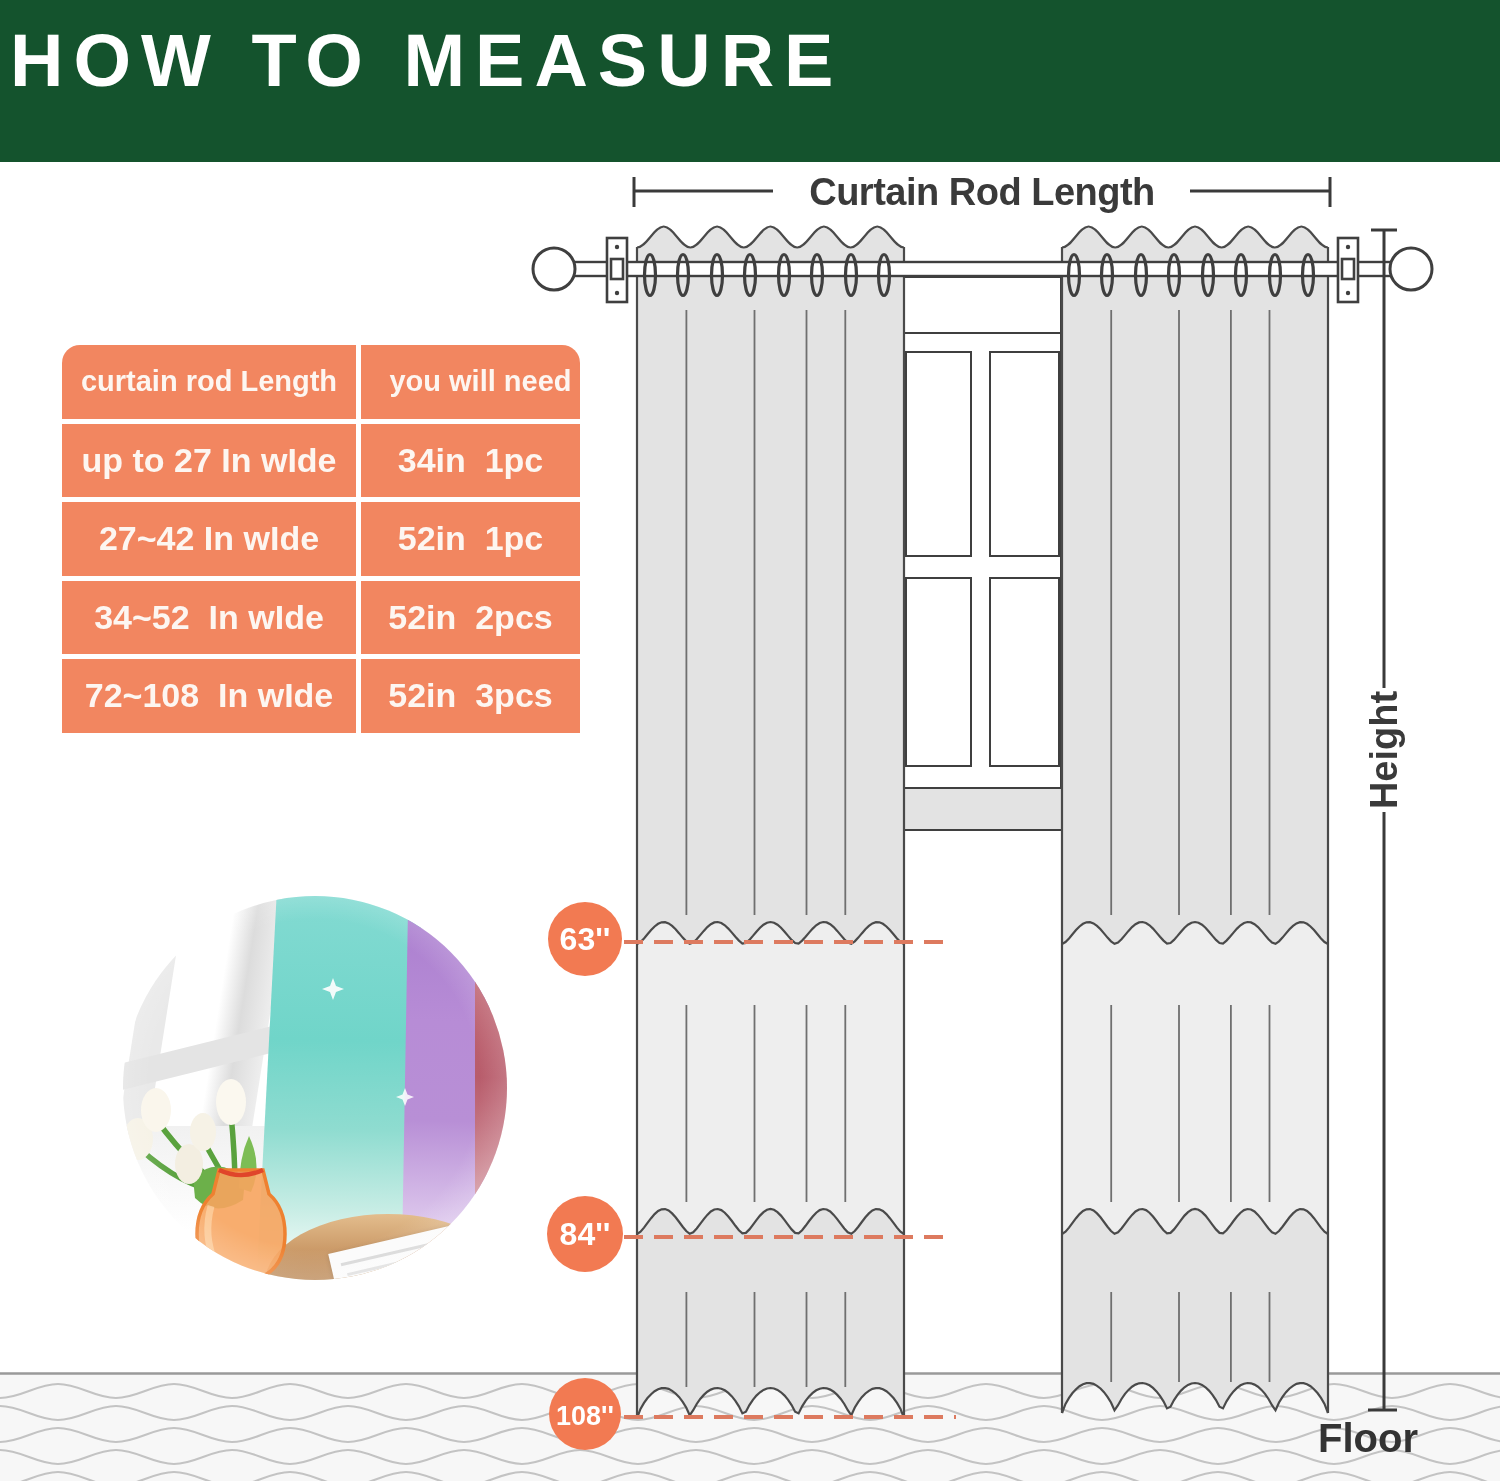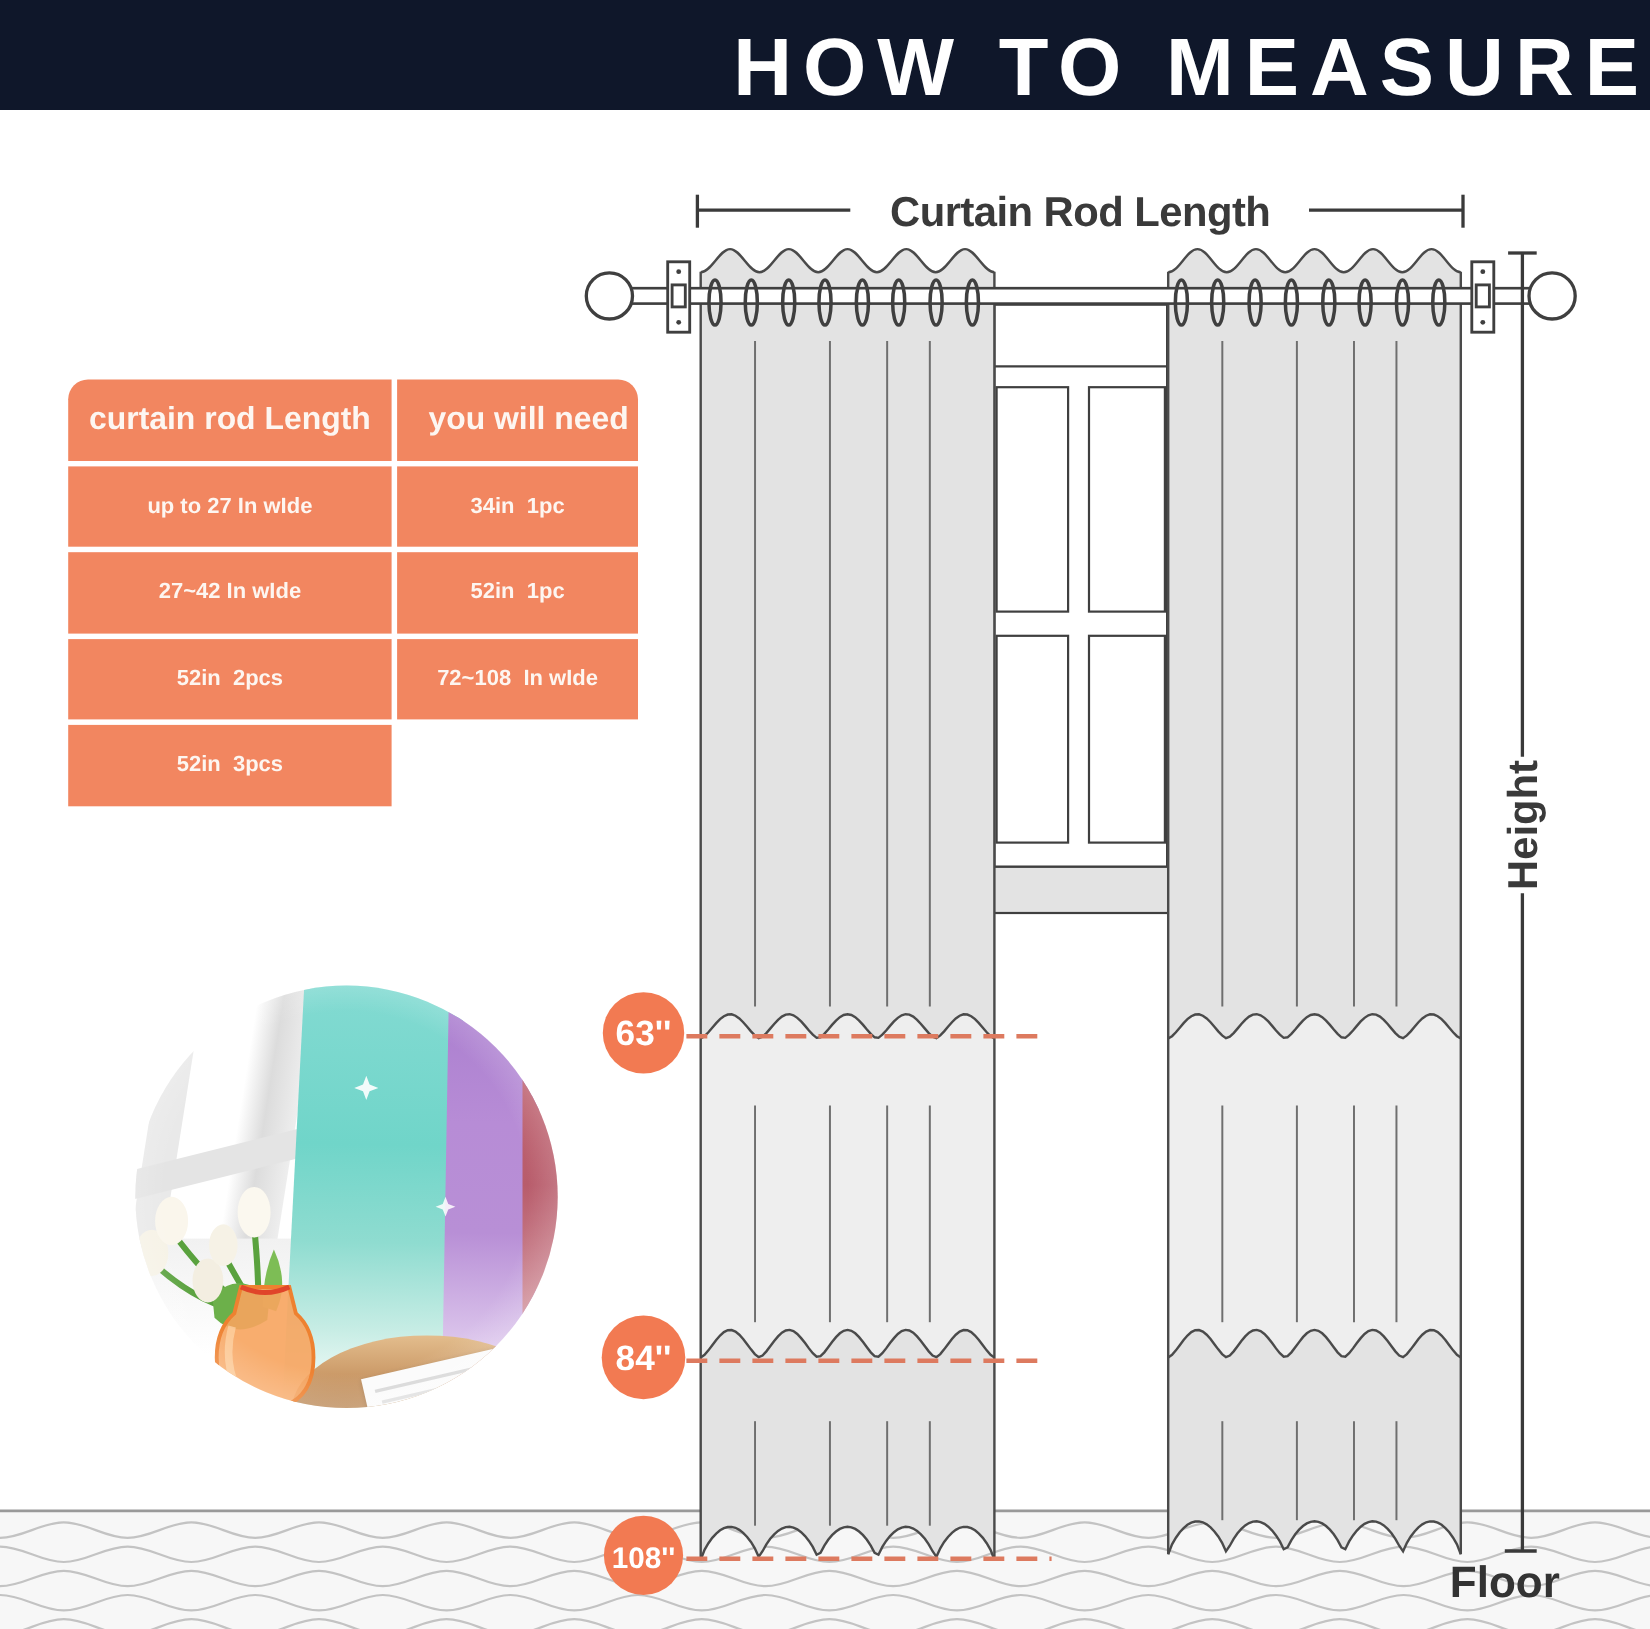--- a/index.html
+++ b/index.html
@@ -1,25 +1,25 @@
 <!DOCTYPE html>
 <html><head><meta charset="utf-8">
 <style>
 * { margin:0; padding:0; box-sizing:border-box; }
 html,body { width:1500px; height:1481px; background:#ffffff;
   font-family:"Liberation Sans", sans-serif; position:relative; overflow:hidden; }
-#banner { position:absolute; left:0; top:0; width:1500px; height:100px;
-  background:#0f172a; color:#fff; font-size:74px; font-weight:bold;
-  letter-spacing:10px; text-align:right; line-height:122px; text-indent:10px; }
+#banner { position:absolute; left:0; top:0; width:1500px; height:162px;
+  background:#14532d; color:#fff; font-size:74px; font-weight:bold;
+  letter-spacing:10px; text-align:left; line-height:122px; text-indent:10px; }
 #tbl { position:absolute; left:62px; top:345px; width:518px; height:466px;
   display:grid; grid-template-columns:294px 219px; grid-template-rows:repeat(6,1fr);
   gap:5px; }
 #tbl div { background:#f28660; color:#fdf6f1; display:flex; align-items:center;
   justify-content:center; font-size:29px; font-weight:bold; }
-#tbl .cell { font-weight:600; font-size:20px; }
+#tbl .cell { font-weight:600; font-size:34px; }
 #tbl div:nth-child(1) { border-top-left-radius:18px; }
 #tbl div:nth-child(2) { border-top-right-radius:18px;padding-left:20px; }
 #tbl div:nth-child(11) { border-bottom-left-radius:12px;border-radius:32px; }
 #tbl div:nth-child(12) { border-bottom-right-radius:12px; }
 .ph { position:absolute; border-radius:50%; }
 </style></head>
 <body>
 
 <svg width="1500" height="1481" viewBox="0 0 1500 1481" style="position:absolute;left:0;top:0" font-family="Liberation Sans, sans-serif">
 
@@ -185,20 +185,21 @@
 
 <div id="banner">HOW TO MEASURE</div>
 
 <div id="tbl">
 <div class="hdr c1">curtain rod Length</div>
     <div class="hdr c2">you will need</div>
 <div class="cell c1">up to 27 In wIde</div>
     <div class="cell c2">34in&nbsp;&nbsp;1pc</div>
 <div class="cell c1">27~42 In wIde</div>
     <div class="cell c2">52in&nbsp;&nbsp;1pc</div>
+<div class="cell c1">34~52&nbsp; In wIde</div>
     <div class="cell c2">52in&nbsp;&nbsp;2pcs</div>
 <div class="cell c1">72~108&nbsp; In wIde</div>
     <div class="cell c2">52in&nbsp;&nbsp;3pcs</div>
 </div>
 
 <div id="photo" class="ph" style="left:123px; top:896px; width:384px; height:384px; overflow:hidden; background:#fff;">
 
   <div style="position:absolute; left:96px; top:-20px; width:52px; height:260px; background:linear-gradient(90deg,#ffffff,#dcdcdc 45%,#eeeeee); transform:rotate(9deg);"></div>
   <div style="position:absolute; left:14px; top:-10px; width:30px; height:250px; background:#e9e9e9; transform:rotate(9deg);"></div>
   <div style="position:absolute; left:-30px; top:150px; width:200px; height:26px; background:#e4e4e4; transform:rotate(-14deg);"></div>

